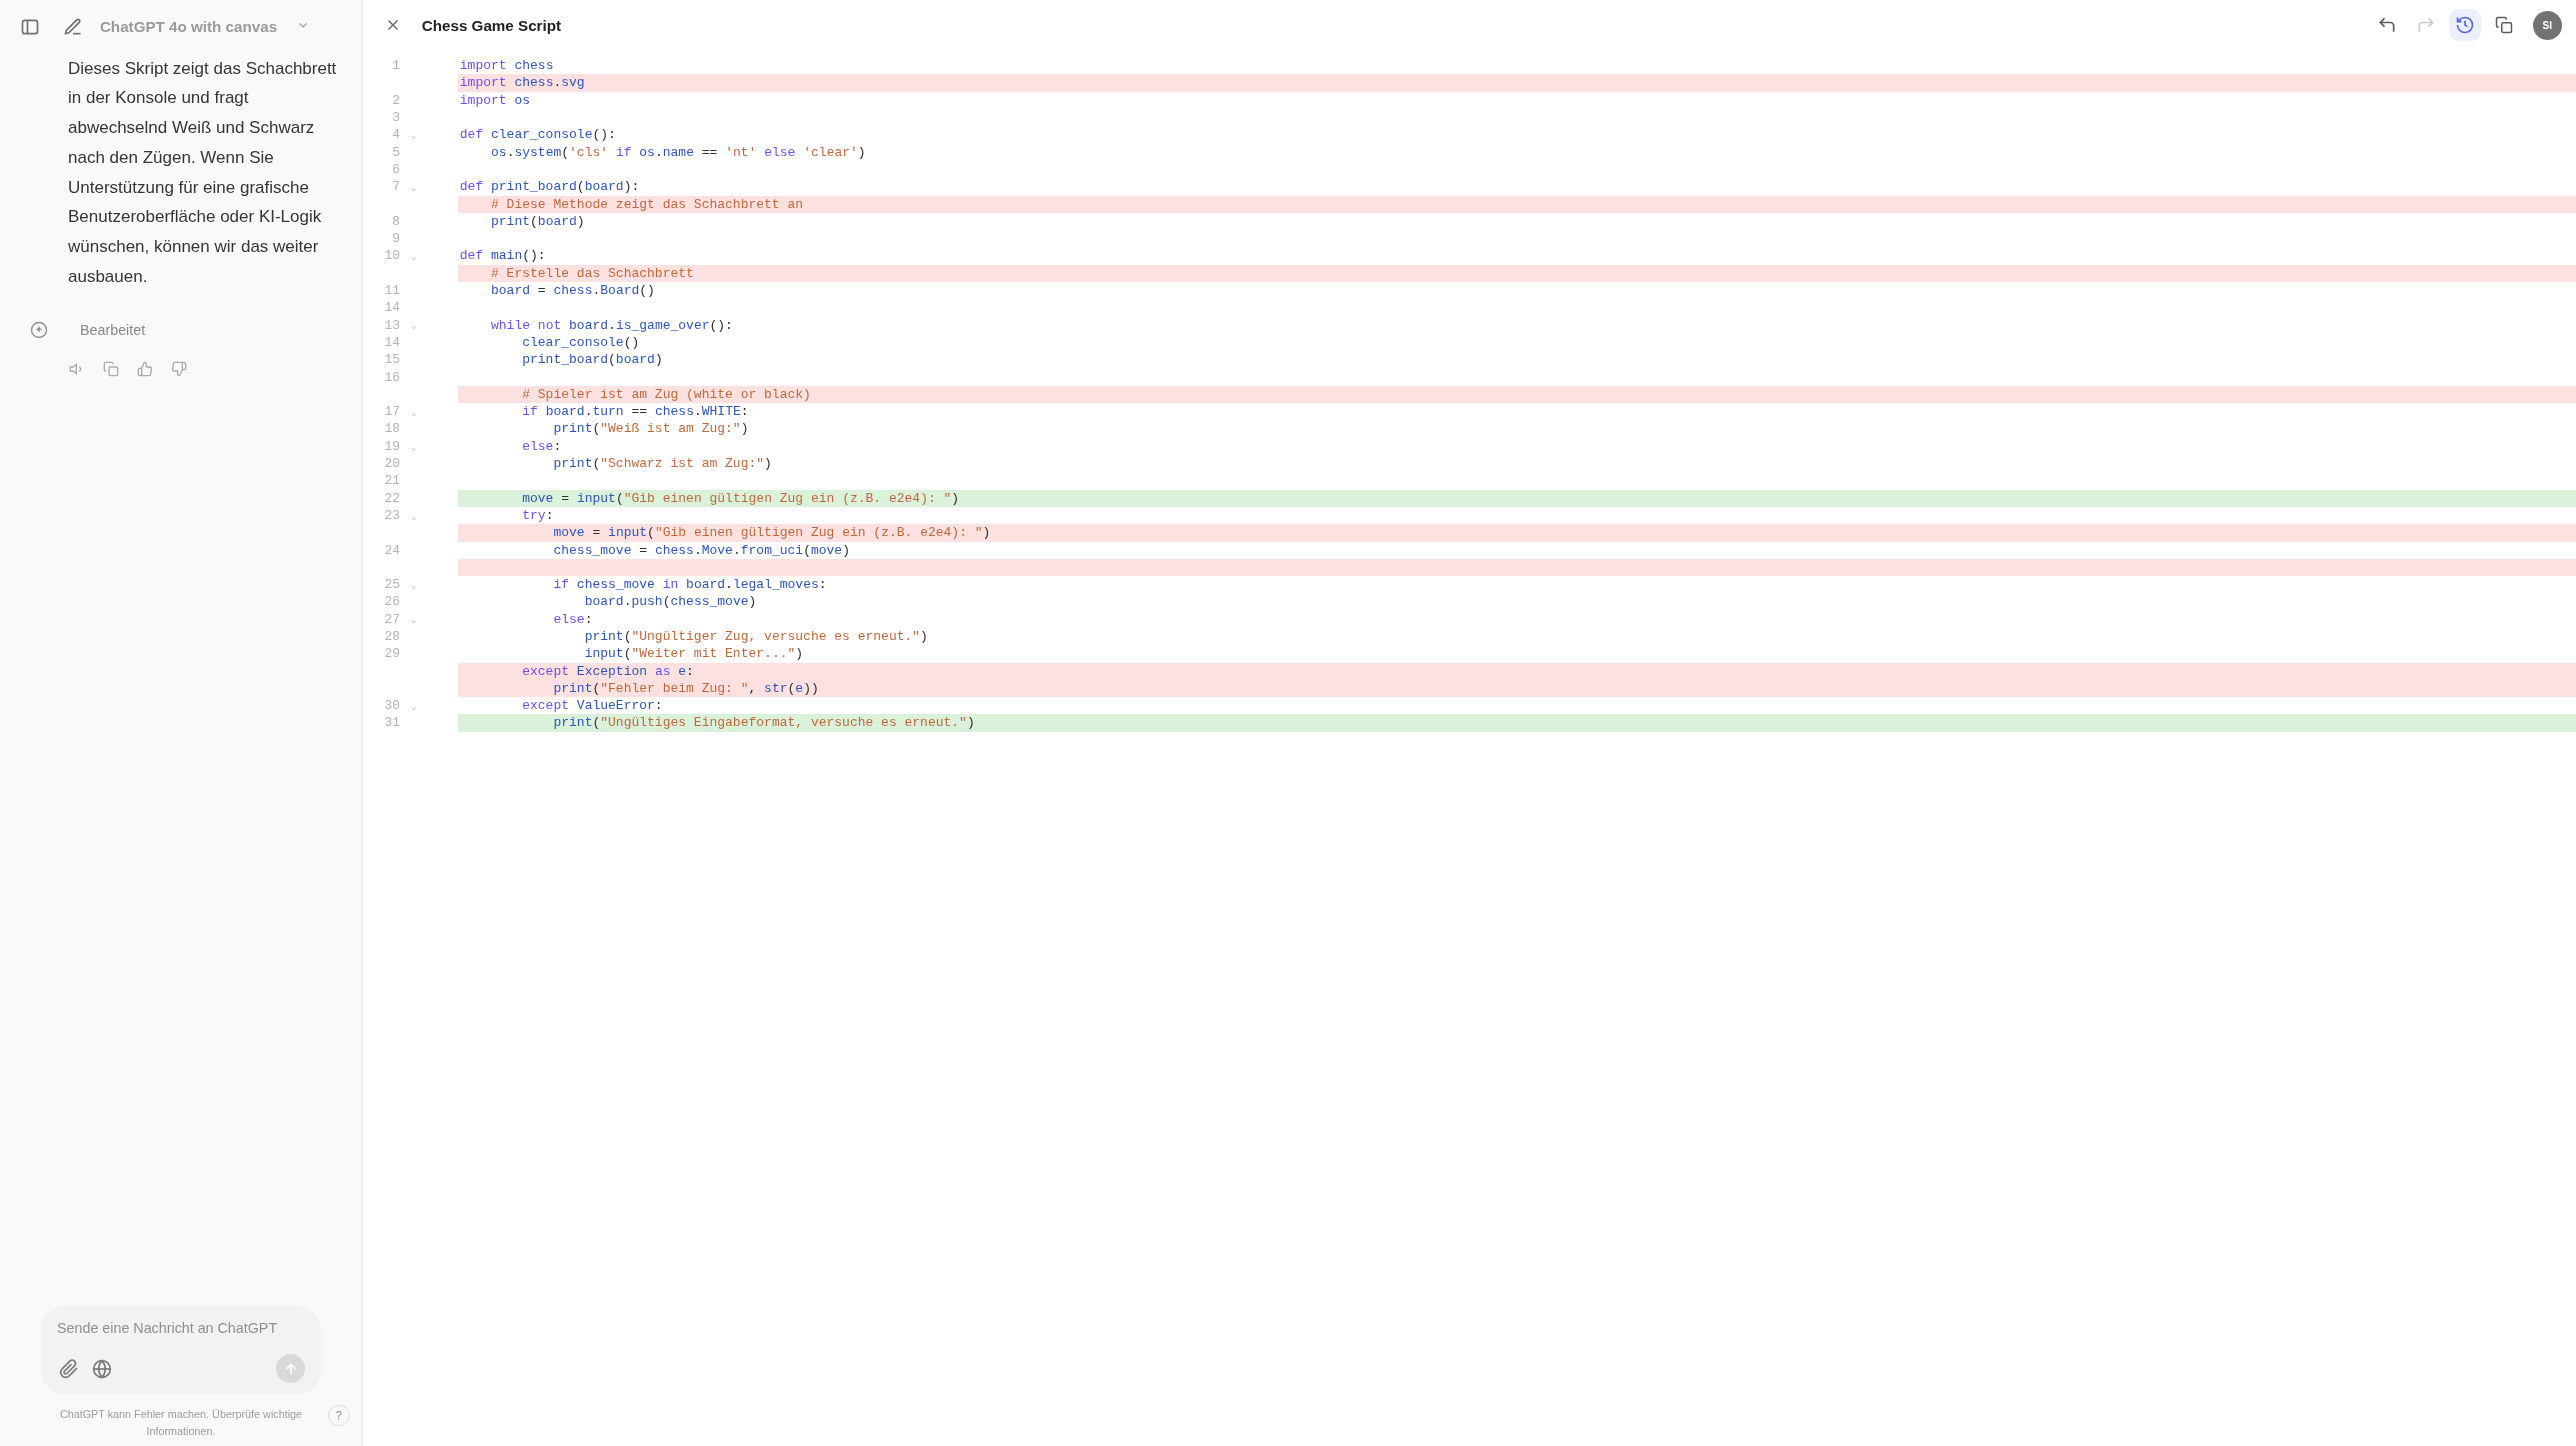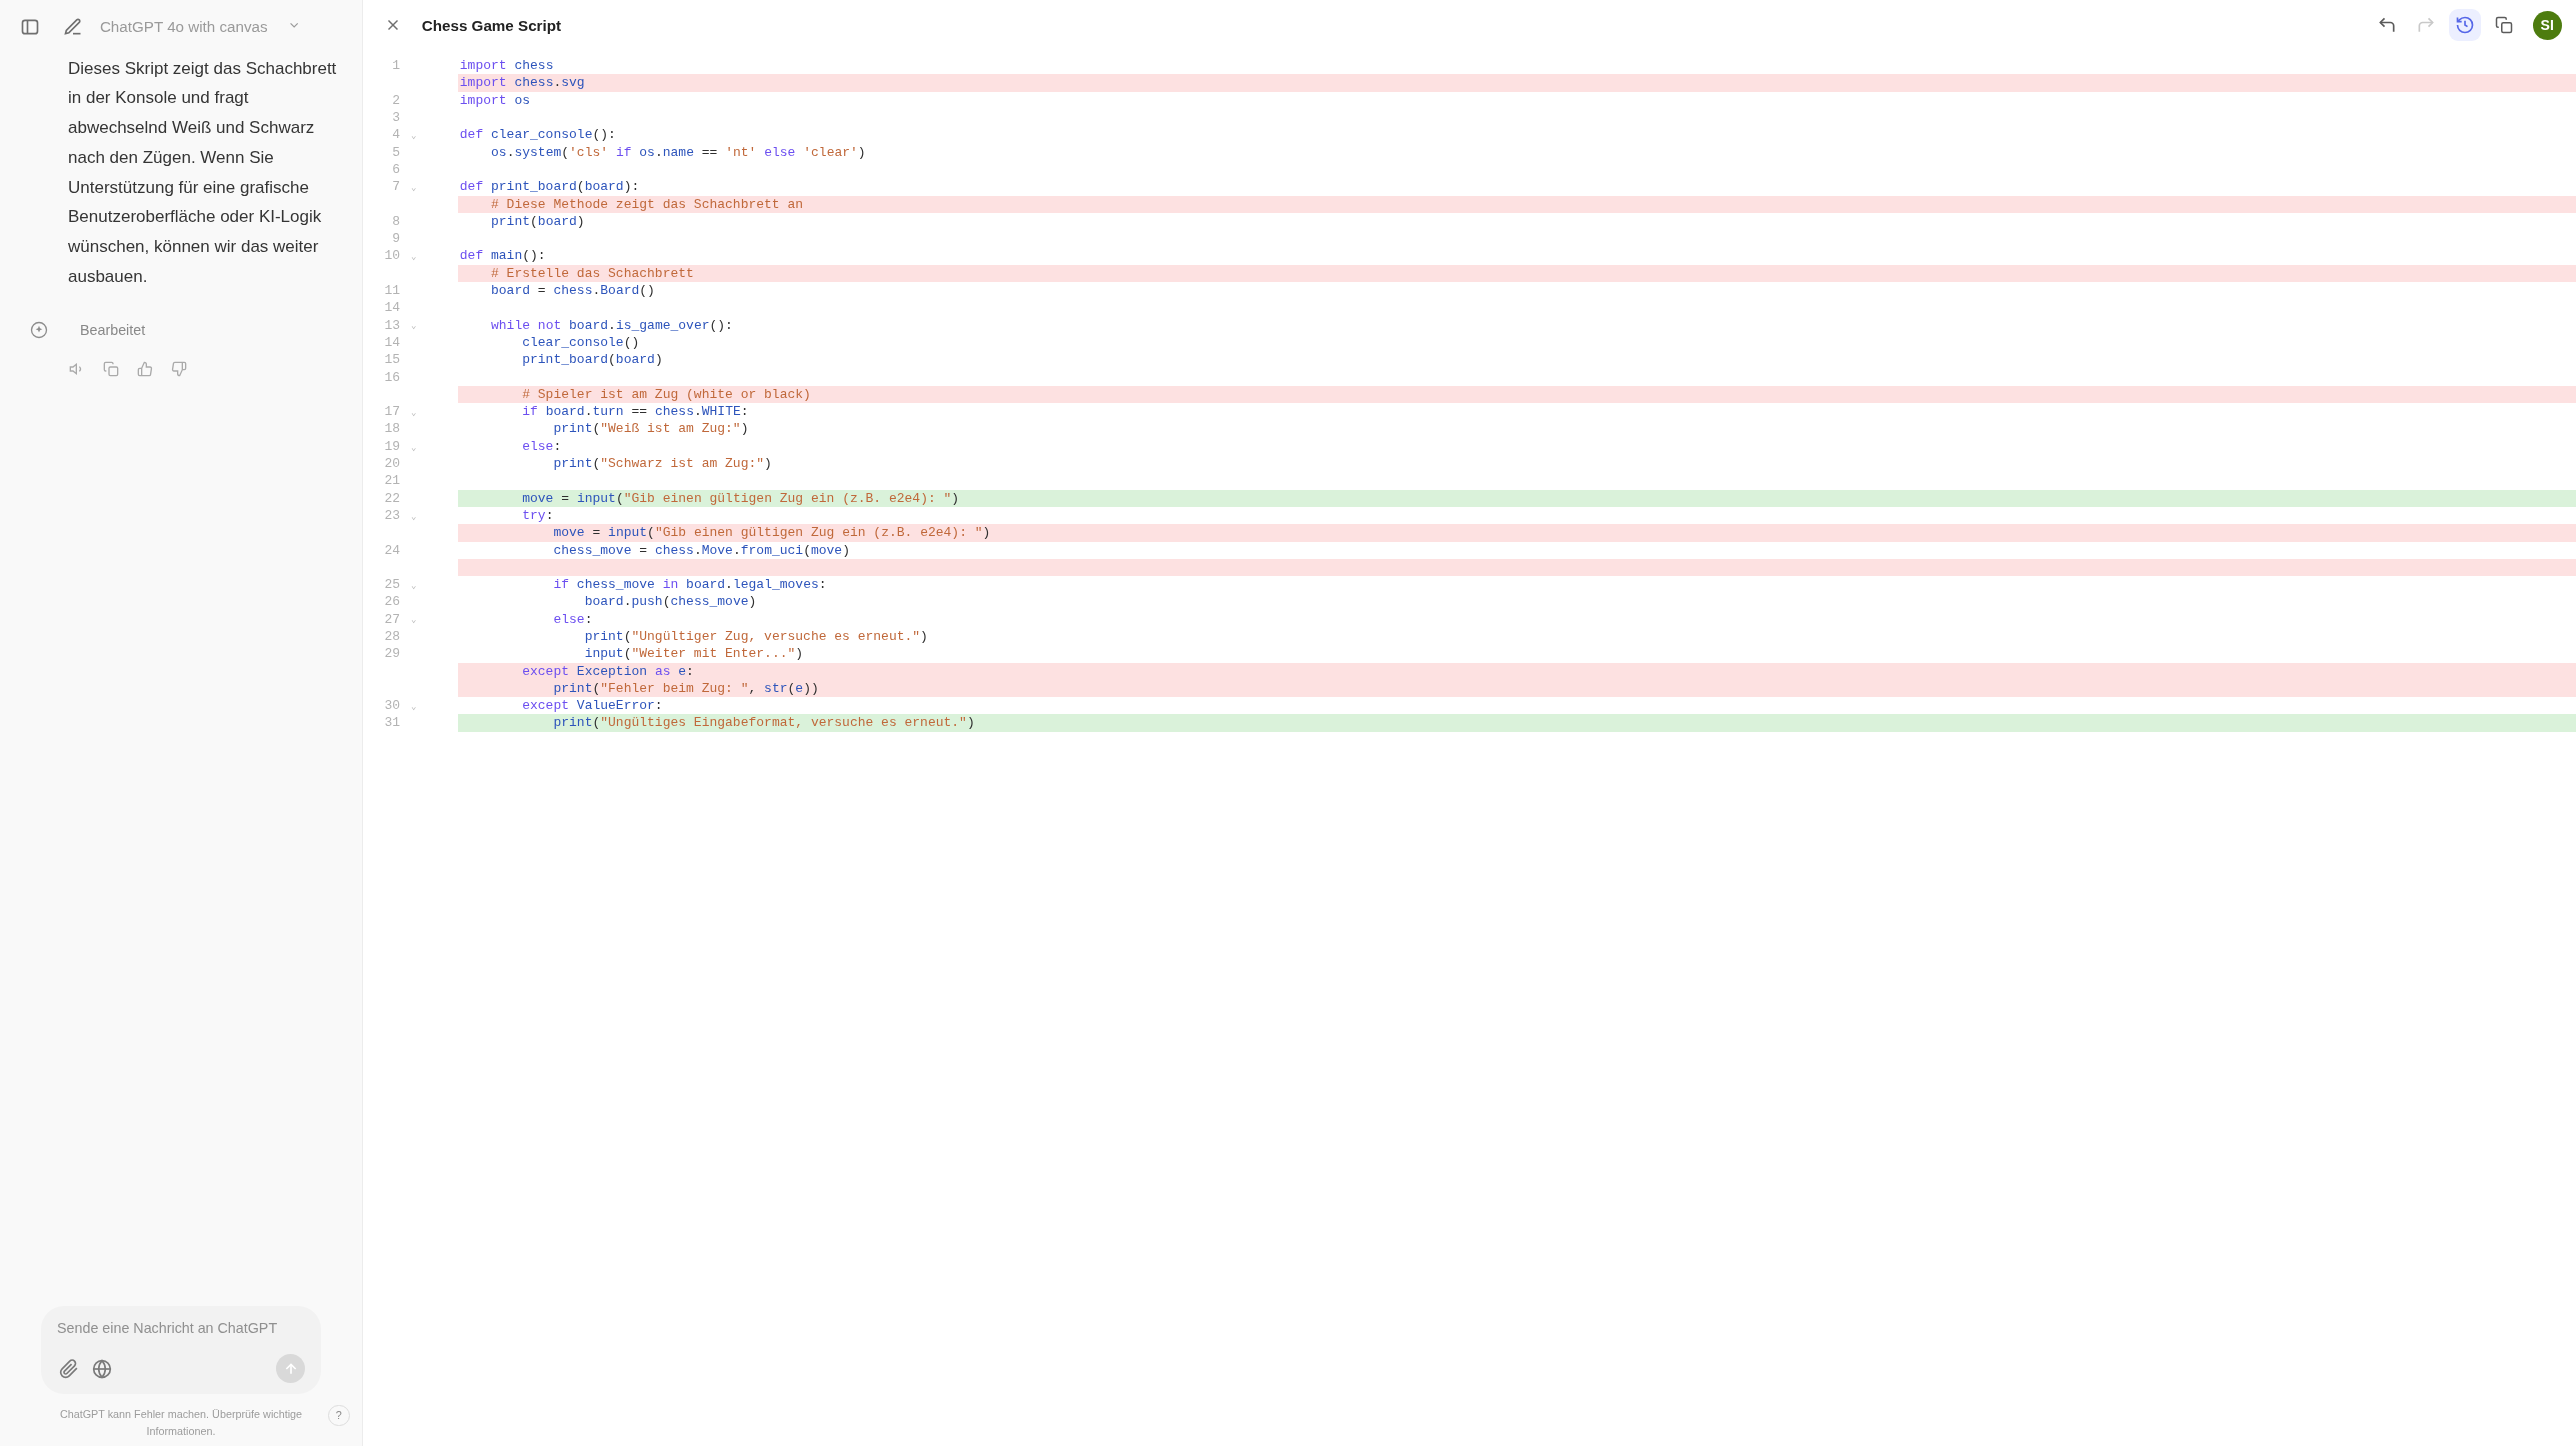--- a/index.html
+++ b/index.html
@@ -3,21 +3,21 @@
   <meta charset="utf-8">
   <style>
     * { margin: 0; padding: 0; box-sizing: border-box; }
     body { font-family: -apple-system, BlinkMacSystemFont, "Segoe UI", Helvetica, Arial, sans-serif; background: #fff; overflow: hidden; }
     .app { display: flex; height: 100vh; }
     
     
     .sidebar { width: 363px; background: #f9f9f9; display: flex; flex-direction: column; border-right: 0.9px solid #ececec; }
     .sidebar-header { display: flex; align-items: center; gap: 10.8px; padding: 10.8px 14.3px; }
     .icon-btn { width: 32px; height: 32px; display: flex; align-items: center; justify-content: center; color: #6f6f6f; cursor: pointer; border-radius: 7.2px; flex-shrink: 0; }
-    .model-selector { display: flex; align-items: flex-start; gap: 19px; color: #9a9a9a; font-size: 15.2px; font-weight: 400; cursor: pointer; }
+    .model-selector { display: flex; align-items: flex-start; gap: 19px; color: #9a9a9a; font-size: 15.2px; font-weight: 700; cursor: pointer; }
     
     .sidebar-content { flex: 1; padding: 0 18px 7.2px 68px; overflow-y: auto; }
     .chat-text { color: #353535; font-size: 17px; line-height: 1.75; }
     .edited-block { margin-top: 25px; }
     .edited-row { display: flex; align-items: center; gap: 28px; margin-left: -43px; margin-bottom: 9px; }
     .spark-icon { width: 27px; height: 27px; display: flex; align-items: center; justify-content: center; color: #8d8d8d; flex-shrink: 0; }
     .edited-label { color: #888; font-size: 14.3px; }
     .actions-row { display: flex; gap: 16px; margin-top: 16px; color: #aaa; }
     .action-icon { width: 18px; height: 18px; cursor: pointer; display: flex; align-items: center; justify-content: center; }
     
@@ -32,21 +32,21 @@
     .help-btn { position: absolute; right: 12.5px; top: 1.8px; width: 21.5px; height: 21.5px; border-radius: 50%; border: 0.9px solid #ddd; display: flex; align-items: center; justify-content: center; font-size: 10.8px; color: #888; cursor: pointer; }
     
     
     .canvas { flex: 1; display: flex; flex-direction: column; background: #fff; }
     .canvas-header { display: flex; align-items: center; padding: 9px 14.3px; gap: 12.5px; }
     .canvas-title { font-size: 15.2px; font-weight: 600; color: #222; }
     .canvas-hdr-right { margin-left: auto; display: flex; align-items: center; gap: 7.2px; }
     .hdr-btn { width: 32px; height: 32px; display: flex; align-items: center; justify-content: center; color: #5b5b5b; cursor: pointer; border-radius: 9px; }
     .hdr-btn.disabled { color: #c9c9c9; }
     .hdr-btn.active { background: #ecefff; color: #5566e8; }
-    .avatar { width: 29px; height: 29px; border-radius: 50%; background: #4d7c0f; display: flex; align-items: center; justify-content: center; color: #fff; font-size: 14px; font-weight: 600; margin-left: 5.4px; cursor: pointer; }
+    .avatar { width: 29px; height: 29px; border-radius: 50%; background: #737373; display: flex; align-items: center; justify-content: center; color: #fff; font-size: 10px; font-weight: 600; margin-left: 5.4px; cursor: pointer; }
     
     
     .editor { flex: 1; display: flex; font-family: Menlo, Monaco, "Courier New", monospace; font-size: 13px; line-height: 17.3px; overflow-y: auto; padding-top: 7.2px; }
     .gutter { width: 57px; text-align: right; color: #b3b3b3; user-select: none; flex-shrink: 0; }
     .gutter-line { height: 17.3px; padding-right: 20px; position: relative; }
     .fold { position: absolute; right: 3.6px; top: 1.8px; color: #b5b5b5; font-size: 9px; }
     .code { flex: 1; margin-left: 38px; }
     .code-line { height: 17.3px; white-space: pre; padding-left: 1.8px; }
     .hl-red { background: #fde1e1; }
     .hl-green { background: #daf2da; }

